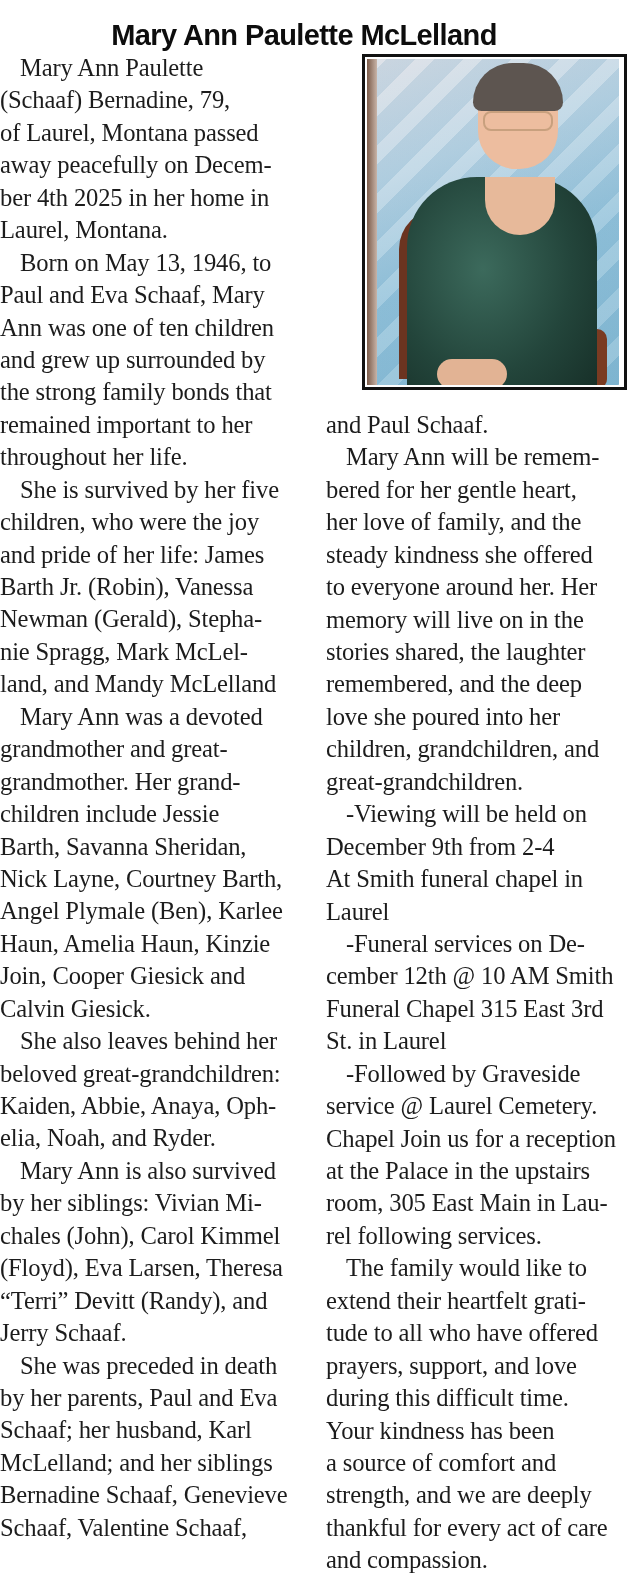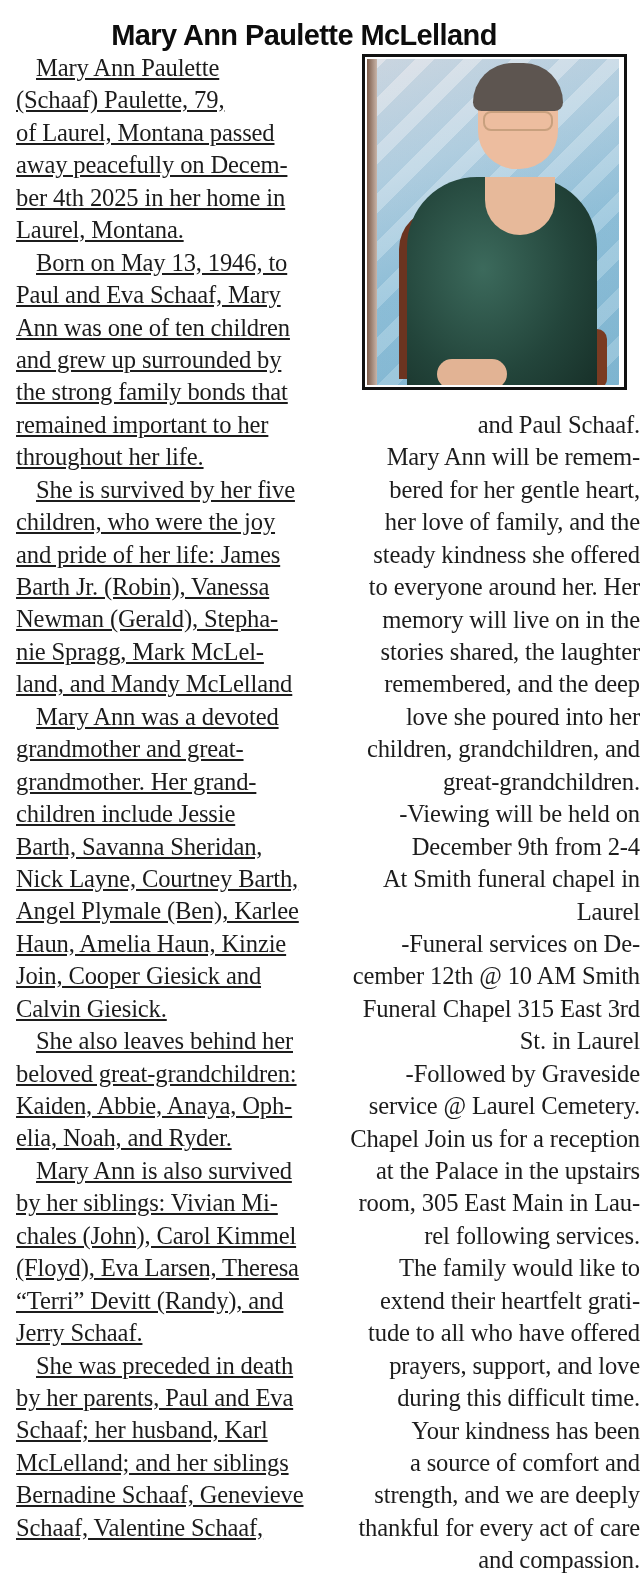--- a/index.html
+++ b/index.html
@@ -14,22 +14,22 @@
     font-weight: bold; font-size: 29px; line-height: 32px;
     letter-spacing: -0.6px; color: #0d0d0d;
   }
   .col {
     position: absolute; top: 52px;
     font-family: "Liberation Serif", serif;
     font-size: 24.6px; line-height: 32.45px;
     color: #1c1c1c;
     letter-spacing: -0.15px;
   }
-  .col-left { left: 16px; width: 318px; text-decoration: underline; }
-  .col-right { left: 326px; width: 314px; text-align: right; }
+  .col-left { left: 0; width: 318px; }
+  .col-right { left: 326px; width: 314px; }
   .line { white-space: nowrap; display: block; height: 32.45px; }
   .indent { padding-left: 20px; }
   .spacer { display: block; }
   .photo-frame {
     position: absolute; left: 362px; top: 54px; width: 265px; height: 336px;
     border: 3px solid #111; box-sizing: border-box; background: #fff;
     padding: 2px 5px 2px 2px;
   }
   .photo {
     width: 100%; height: 100%; position: relative; overflow: hidden;
@@ -89,21 +89,21 @@
     <div class="neck"></div>
     <div class="head"></div>
     <div class="hair"></div>
     <div class="glasses"></div>
     <div class="hands"></div>
   </div>
 </div>
 
 <div class="col col-left" id="col-left">
     <span class="line indent">Mary Ann Paulette</span>
-    <span class="line">(Schaaf) Paulette, 79,</span>
+    <span class="line">(Schaaf) Bernadine, 79,</span>
     <span class="line">of Laurel, Montana passed</span>
     <span class="line">away peacefully on Decem-</span>
     <span class="line">ber 4th 2025 in her home in</span>
     <span class="line">Laurel, Montana.</span>
     <span class="line indent">Born on May 13, 1946, to</span>
     <span class="line">Paul and Eva Schaaf, Mary</span>
     <span class="line">Ann was one of ten children</span>
     <span class="line">and grew up surrounded by</span>
     <span class="line">the strong family bonds that</span>
     <span class="line">remained important to her</span>

